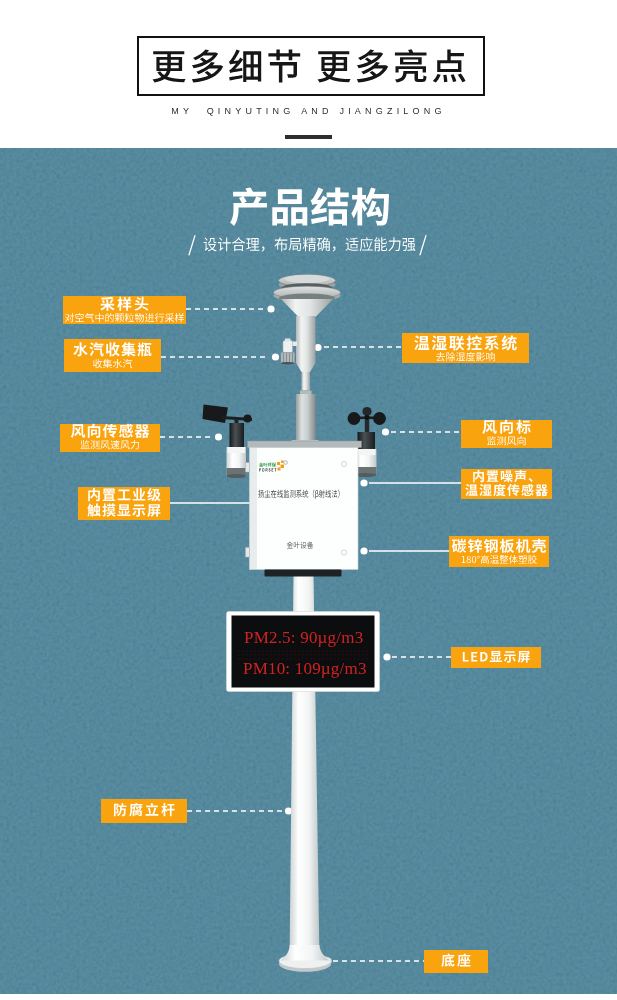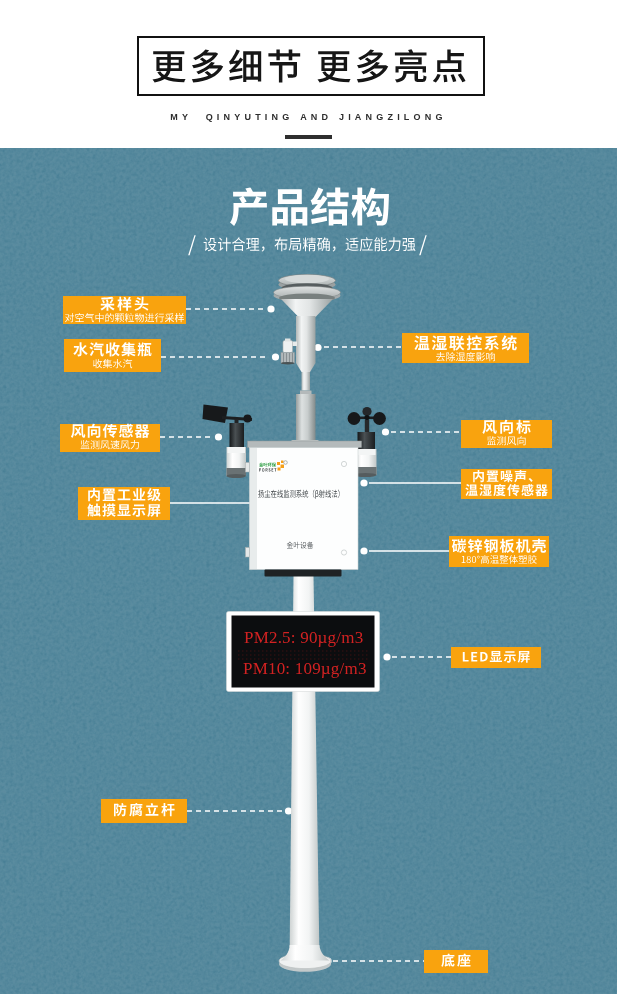--- a/index.html
+++ b/index.html
@@ -1,22 +1,22 @@
 <!DOCTYPE html>
 <html><head>
 <meta charset="utf-8">
 <style>
   html,body{margin:0;padding:0;}
   .page{position:relative;width:617px;height:1000px;overflow:hidden;background:#fff;
         font-family:"Liberation Sans",sans-serif;}
   
   .hdr{position:absolute;left:0;top:0;width:617px;height:148px;background:#ffffff;}
   .hbox{position:absolute;left:137px;top:36px;width:344px;height:56px;border:2px solid #111;}
-  .hsub{position:absolute;left:0;top:112px;width:617px;text-align:center;
-        font-size:9px;font-weight:bold;color:#2e2e2e;letter-spacing:4.2px;white-space:nowrap;}
+  .hsub{position:absolute;left:0;top:106px;width:617px;text-align:center;
+        font-size:9px;font-weight:normal;color:#2e2e2e;letter-spacing:4.2px;white-space:nowrap;}
   .hline{position:absolute;left:285px;top:135px;width:47px;height:4px;background:#2e2e2e;}
   
   .body{position:absolute;left:0;top:148px;width:617px;height:846px;background:#38748d;}
   svg{position:absolute;left:0;top:0;}
 </style>
 </head>
 <body>
 <div class="page">
   <div class="hdr">
     <div class="hbox"></div>

